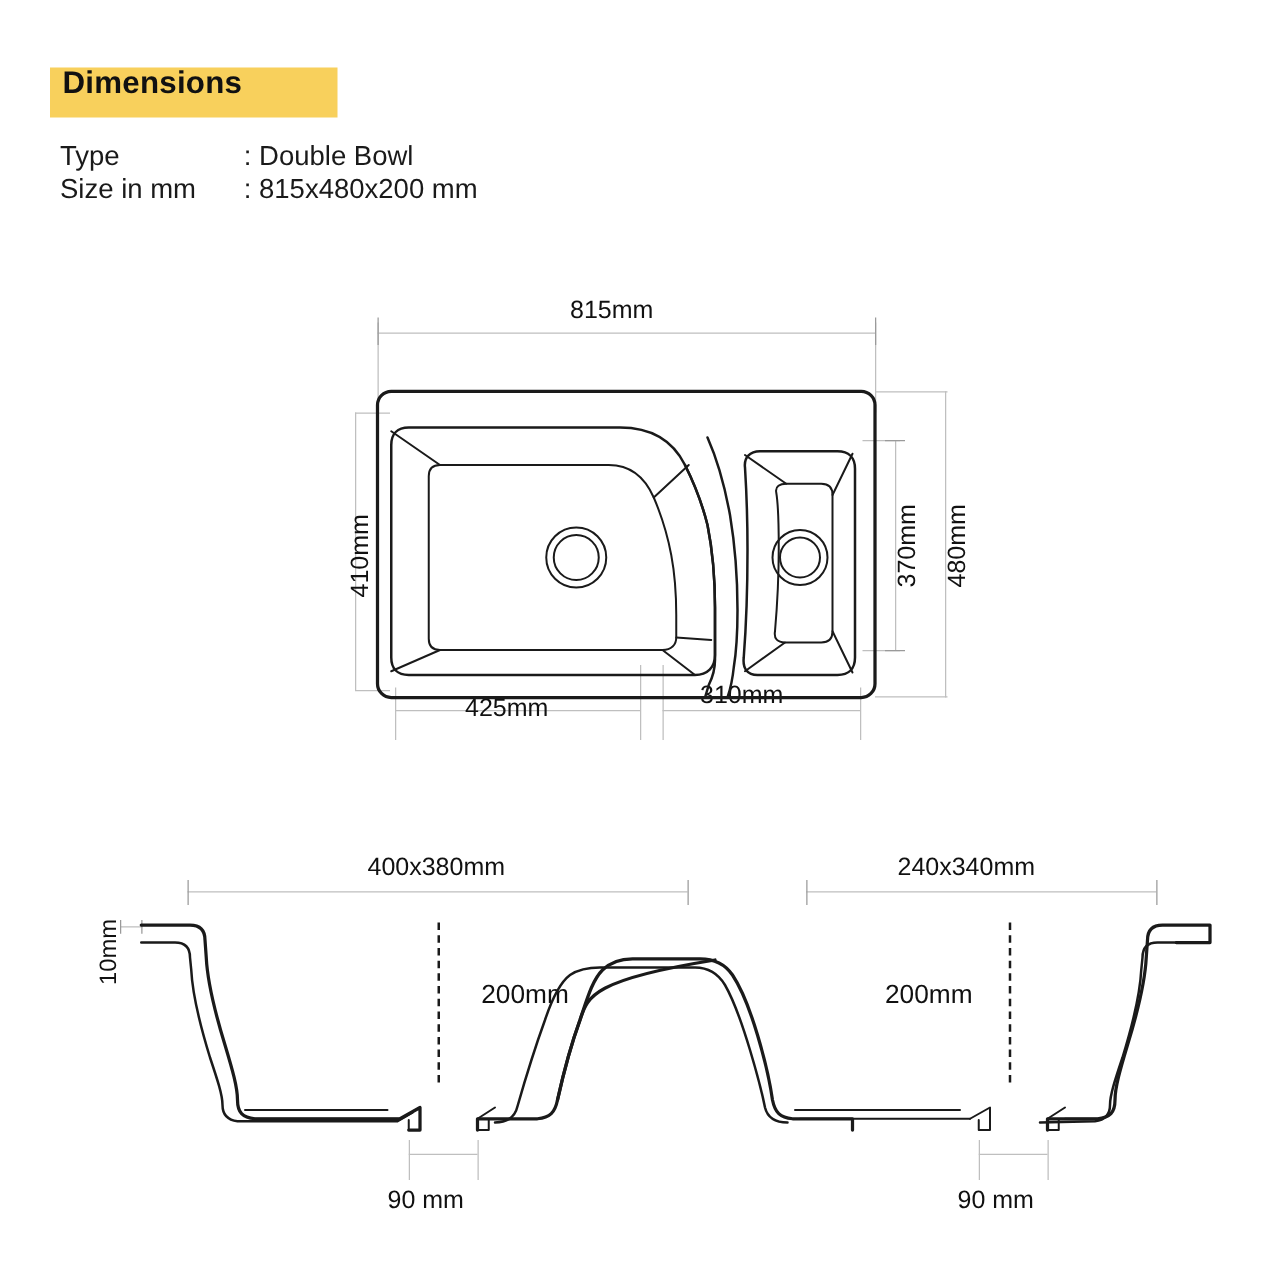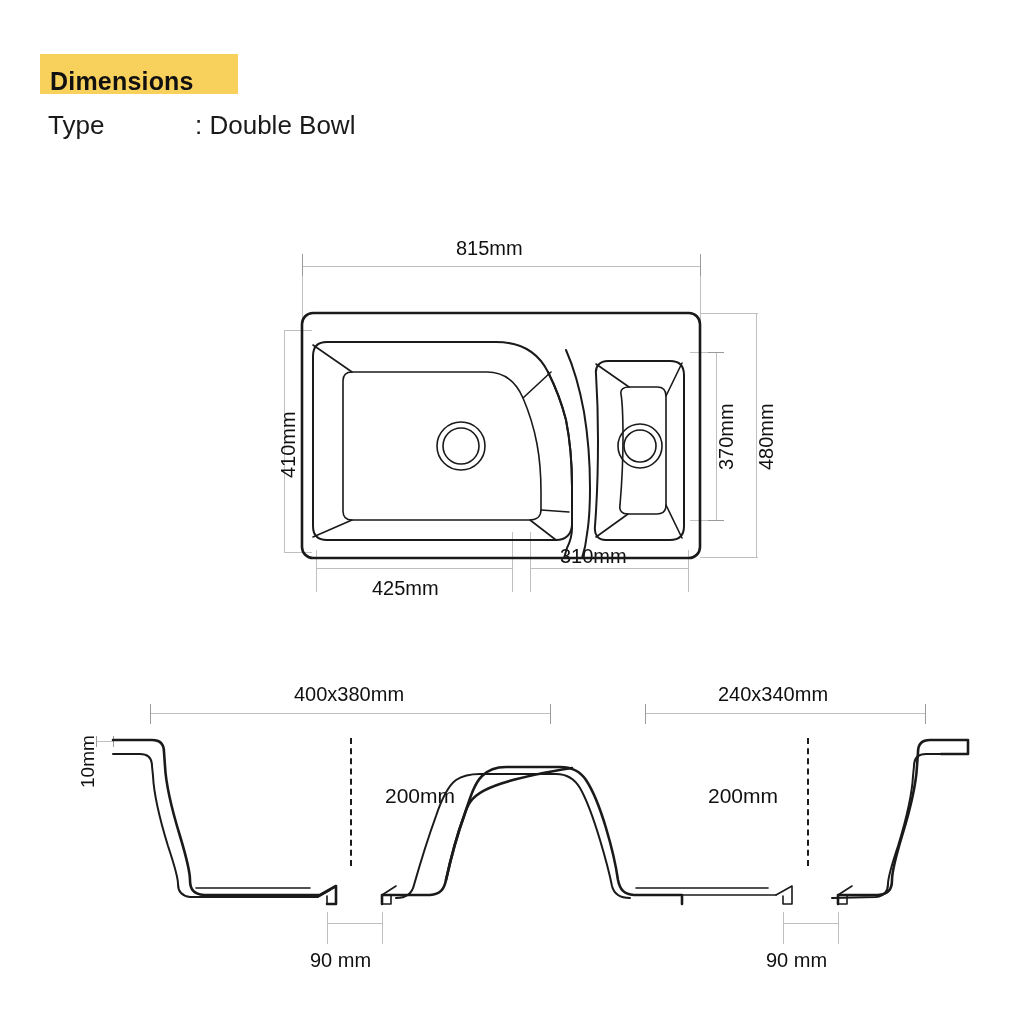--- a/index.html
+++ b/index.html
@@ -13,37 +13,37 @@
   #page {
     position: relative;
     width: 1024px; height: 1024px;
     background: #ffffff;
   }
 
   
   .hdr-band {
     position: absolute;
     left: 40px; top: 54px;
-    width: 198px; height: 40px;
+    width: 230px; height: 40px;
     background: #F8D05C;
-    display: flex; align-items: flex-end;
+    display: flex; align-items: flex-start;
   }
   .hdr-title {
     font-size: 25px;
     font-weight: bold;
     color: #111111;
     letter-spacing: 0.2px;
     padding-left: 10px;
     line-height: 1;
   }
 
   .spec-block {
     position: absolute;
     left: 48px; top: 112px;
-    font-size: 26px;
+    font-size: 22px;
     color: #1a1a1a;
     line-height: 26px;
     white-space: nowrap;
   }
   .spec-row { display: block; }
   .spec-key { display: inline-block; width: 147px; }
   .spec-val { display: inline-block; }
 
   
   .dimline {            
@@ -93,20 +93,23 @@
 <div id="page">
 
   <div class="hdr-band">
     <span class="hdr-title">Dimensions</span>
   </div>
 
   <div class="spec-block">
     <span class="spec-row">
       <span class="spec-key">Type</span><span class="spec-val">: Double Bowl</span>
     </span>
+    <span class="spec-row">
+      <span class="spec-key">Size in mm</span><span class="spec-val">: 815x480x200 mm</span>
+    </span>
   </div>
 
   <div id="plan-view">
 
     <div class="dimline v" style="left:302px; top:258px; height:72px;"></div>
     <div class="dimline v" style="left:700px; top:258px; height:72px;"></div>
 
     <div class="dimline h" style="left:302px; top:266px; width:398px;"></div>
     <div class="tick v" style="left:302px; top:254px; height:22px;"></div>
     <div class="tick v" style="left:700px; top:254px; height:22px;"></div>
@@ -125,21 +128,21 @@
     <div class="dimtext rot" style="left:716px; top:470px;">370mm</div>
 
     <div class="dimline v" style="left:284px; top:330px; height:222px;"></div>
     <div class="dimline h" style="left:284px; top:330px; width:28px;"></div>
     <div class="dimline h" style="left:284px; top:552px; width:28px;"></div>
     <div class="dimtext rot" style="left:278px; top:478px;">410mm</div>
 
     <div class="dimline v" style="left:316px; top:550px; height:42px;"></div>
     <div class="dimline v" style="left:512px; top:532px; height:60px;"></div>
     <div class="dimline h" style="left:316px; top:568px; width:196px;"></div>
-    <div class="dimtext" style="left:372px; top:578px;">425mm</div>
+    <div class="dimtext" style="left:372px; top:557px;">425mm</div>
 
     <div class="dimline v" style="left:530px; top:532px; height:60px;"></div>
     <div class="dimline v" style="left:688px; top:550px; height:42px;"></div>
     <div class="dimline h" style="left:530px; top:568px; width:158px;"></div>
     <div class="dimtext" style="left:560px; top:546px;">310mm</div>
 
     <svg width="1024" height="640" style="position:absolute; left:0; top:0;">
 
       <rect x="302" y="313" width="398" height="245" rx="11" ry="11" class="stroke-main"></rect>
 

